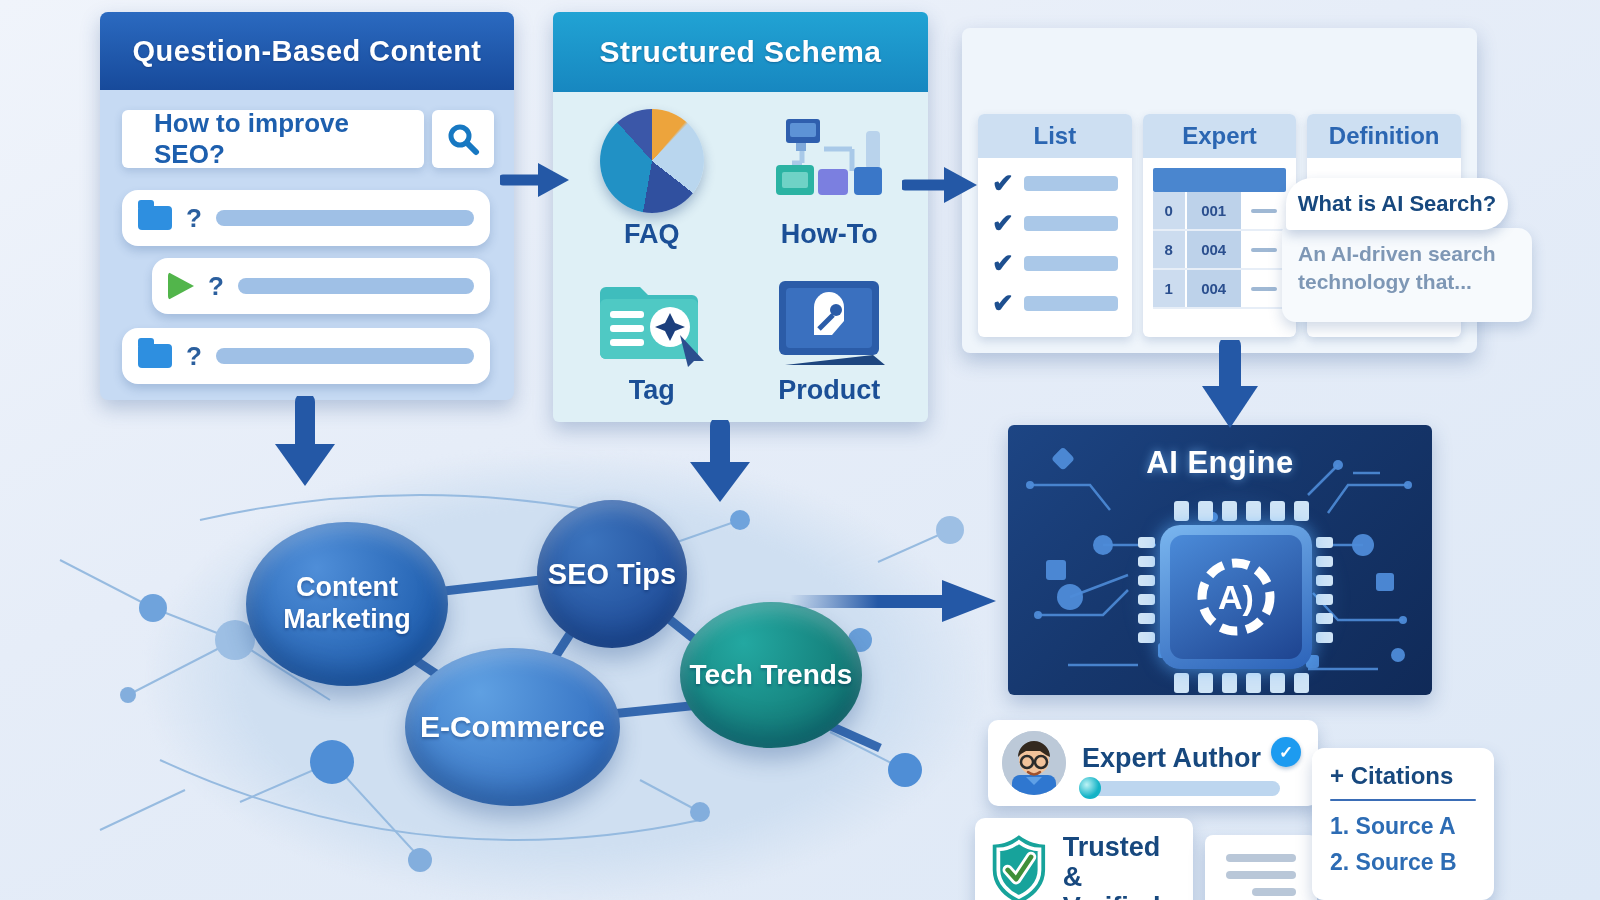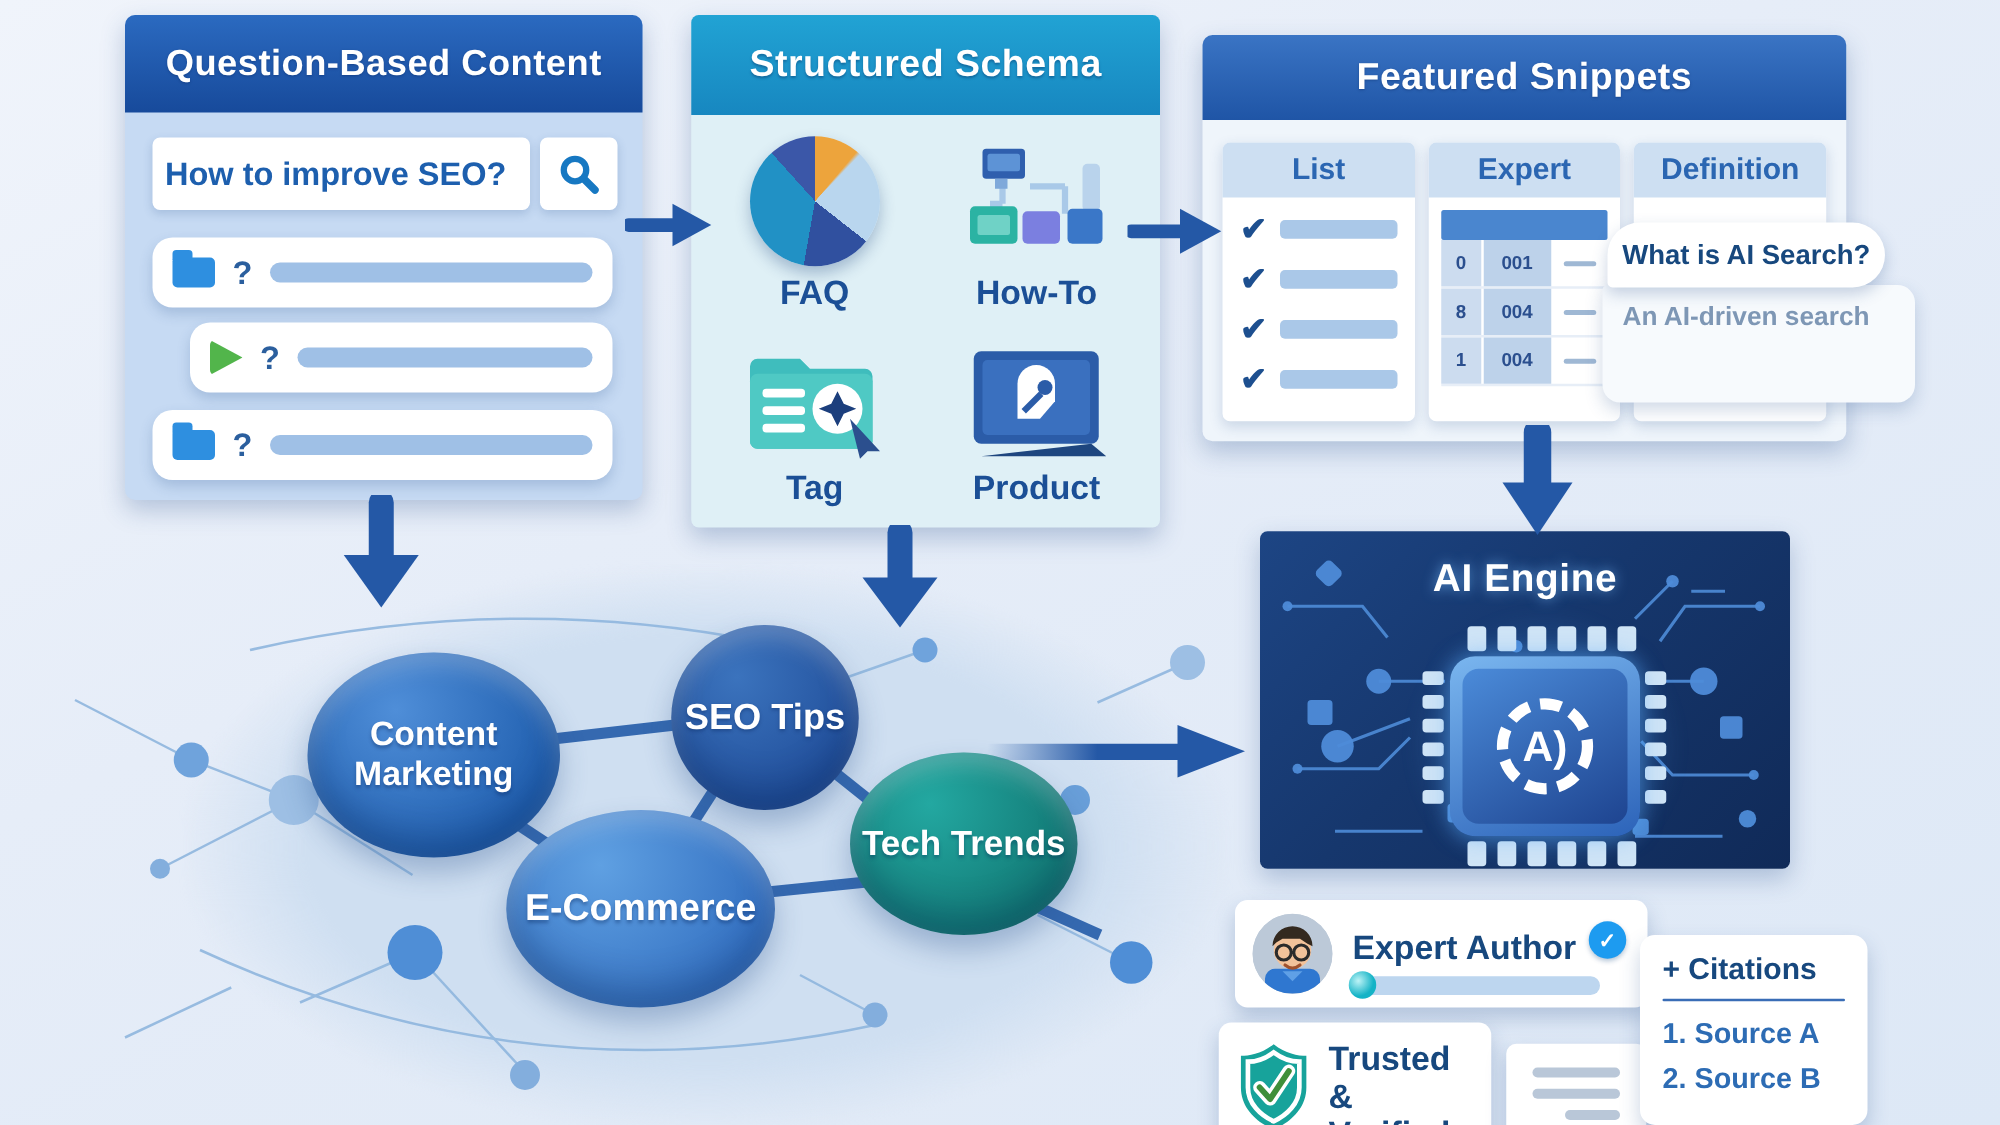--- a/index.html
+++ b/index.html
@@ -8,21 +8,21 @@
     background:linear-gradient(155deg,#f0f4fb 0%,#e6edf8 40%,#dde8f6 100%);}
   
   .panel{position:absolute;border-radius:8px;box-shadow:0 8px 20px rgba(40,80,140,.28);z-index:3;}
   .panel-header{display:flex;align-items:center;justify-content:center;color:#fff;
     font-weight:bold;letter-spacing:.4px;border-radius:8px 8px 0 0;text-shadow:0 1px 2px rgba(0,30,80,.35);}
   
   .p1{left:100px;top:12px;width:414px;height:388px;background:#c6daf3;}
   .p1 .panel-header{height:78px;font-size:29px;background:linear-gradient(180deg,#2b6ac0,#174a9b);}
   .search-row{position:absolute;left:22px;top:98px;right:20px;height:58px;display:flex;gap:8px;}
   .search-box{flex:1;background:#fff;border-radius:6px;display:flex;align-items:center;
-    padding-left:10px;color:#1d5fae;font-weight:bold;font-size:26px;box-shadow:0 3px 8px rgba(40,80,140,.2);}
+    padding-left:32px;color:#1d5fae;font-weight:bold;font-size:26px;box-shadow:0 3px 8px rgba(40,80,140,.2);}
   .search-btn{width:62px;background:#fff;border-radius:6px;display:flex;align-items:center;
     justify-content:center;box-shadow:0 3px 8px rgba(40,80,140,.2);}
   .qrow{position:absolute;height:56px;background:#fff;border-radius:16px;display:flex;
     align-items:center;padding:0 16px;gap:14px;box-shadow:0 5px 10px rgba(40,80,140,.22);}
   .qrow.r1{left:22px;top:178px;width:336px;}
   .qrow.r2{left:52px;top:246px;width:306px;}
   .qrow.r3{left:22px;top:316px;width:336px;}
   .qmark{color:#2b5f9e;font-weight:bold;font-size:26px;}
   .qbar{flex:1;height:16px;background:#9fc0e6;border-radius:8px;}
   .icon-folder{width:34px;height:24px;background:#2e8fe0;border-radius:3px 4px 4px 4px;position:relative;}
@@ -240,21 +240,20 @@
           <path d="M45 58 V30 a15 15 0 0 1 30 0 v14 l-12 14 Z" fill="#fff"></path>
           <circle cx="67" cy="33" r="6" fill="#2b5ca8"></circle>
           <line x1="50" y1="52" x2="64" y2="38" stroke="#2b5ca8" stroke-width="5"></line>
         </svg>
         <div class="schema-label">Product</div>
       </div>
     </div>
   </div>
 
   <div class="panel p3">
-    <div class="panel-header">Featured Snippets</div>
     <div class="cols">
       <div class="col">
         <div class="col-header">List</div>
         <div class="list-body">
           <div class="list-row">
               <span class="check">✔</span>
               <span class="list-bar"></span>
             </div>
           <div class="list-row">
               <span class="check">✔</span>
@@ -301,20 +300,21 @@
         <div class="col-header">Definition</div>
       </div>
     </div>
   </div>
 
   <div class="q-bubble">
     <span>What is AI Search?</span>
   </div>
   <div class="a-box">
     <div>An AI-driven search</div>
+    <div>technology that...</div>
   </div>
 
   <svg class="arrow" style="left:500px;top:160px;" width="72" height="40">
     <path d="M3 20 H42" stroke="#2458a6" stroke-width="11" stroke-linecap="round"></path>
     <path d="M38 3 L69 20 L38 37 Z" fill="#2458a6"></path>
   </svg>
   <svg class="arrow" style="left:902px;top:164px;" width="78" height="42">
     <path d="M3 21 H46" stroke="#2458a6" stroke-width="11" stroke-linecap="round"></path>
     <path d="M42 3 L75 21 L42 39 Z" fill="#2458a6"></path>
   </svg>

